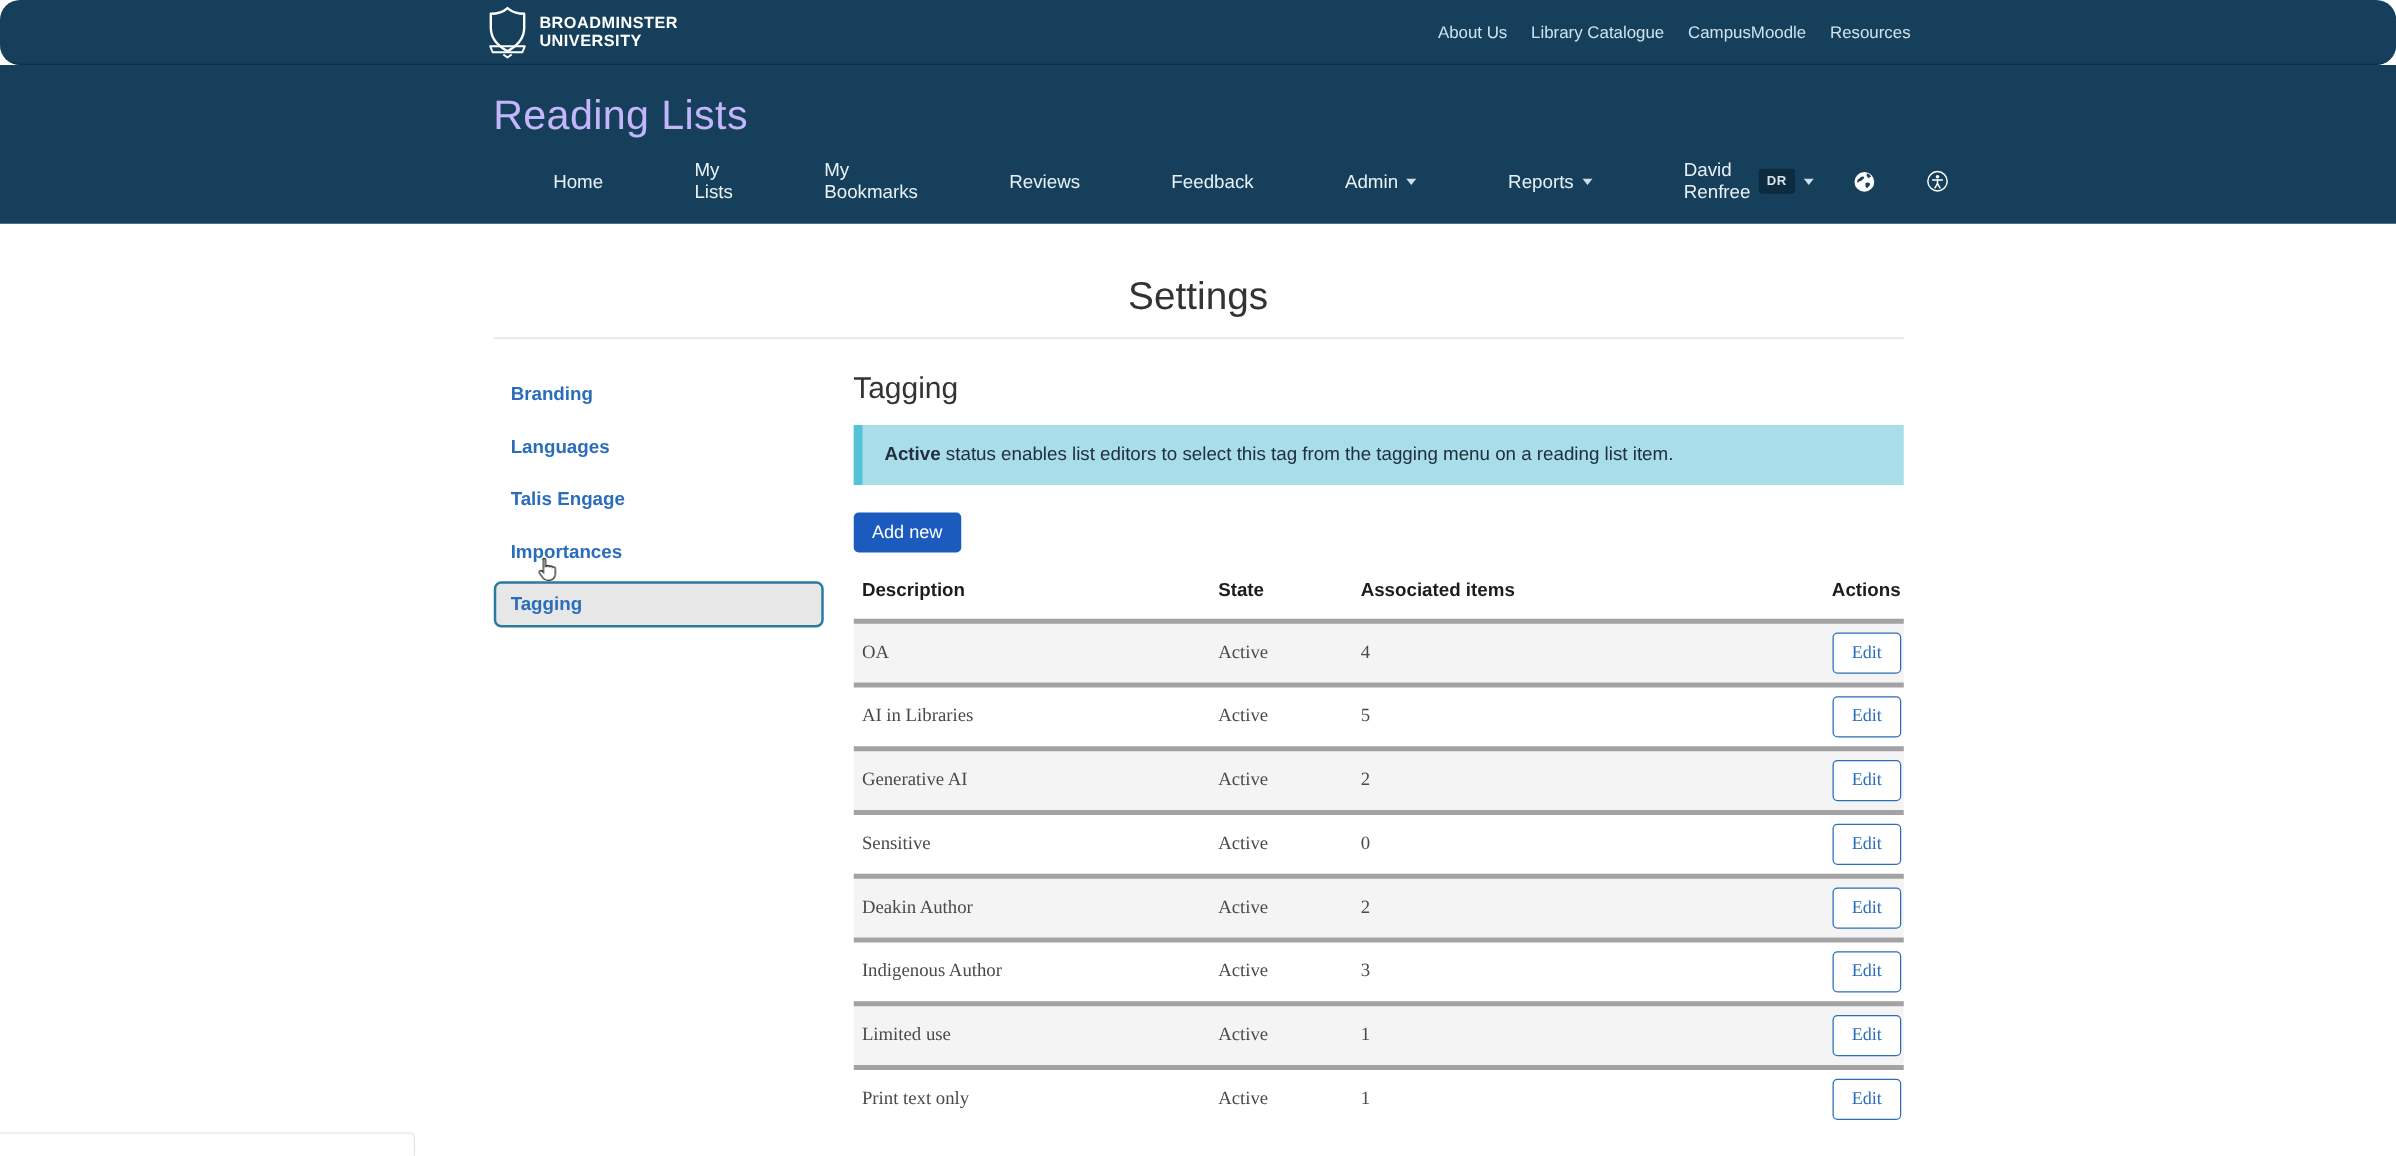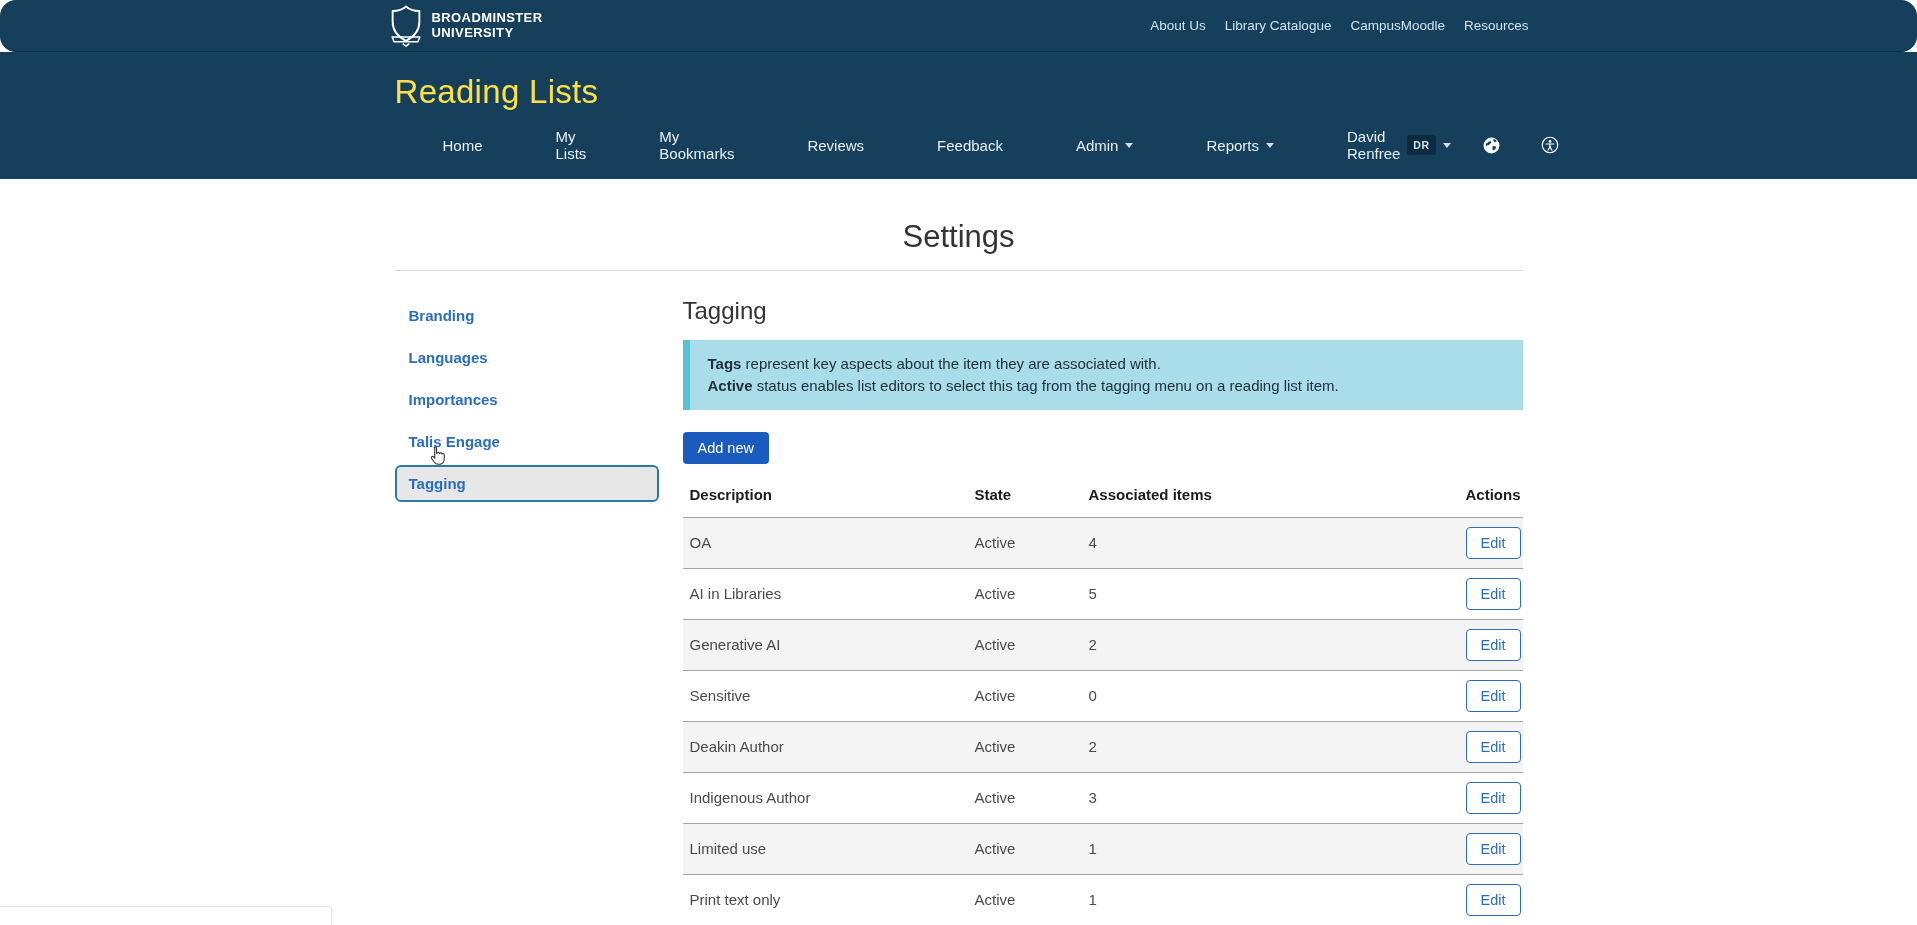--- a/index.html
+++ b/index.html
@@ -12,21 +12,21 @@
   
   .topbar { height:52px; background:#153f5a; border-bottom:1px solid #0e3147;border-radius:16px; }
   .topbar-inner { width:1140px; margin:0 auto; height:100%; display:flex; align-items:center; justify-content:space-between; }
   .brand { display:flex; align-items:center; gap:9px; }
   .brand-text { color:#fff; font-size:13px; font-weight:600; letter-spacing:.4px; line-height:1.12; text-transform:uppercase; }
   .util-links { display:flex; gap:19px; }
   .util-links a { color:#cfe3ef; font-size:13.5px; text-decoration:none; cursor:pointer; }
   
   .header { background:#153f5a; padding-top:21px; }
   .header-inner { width:1128px; margin:0 auto; }
-  .site-title { font-size:33px; font-weight:300; color:#fde047; margin-bottom:17px; letter-spacing:.3px; }
+  .site-title { font-size:33px; font-weight:300; color:#c4b5fd; margin-bottom:17px; letter-spacing:.3px; }
   .mainnav { display:flex; align-items:center; gap:25px; padding-bottom:17px; }
   .mainnav .nav-link { color:#e9f1f6; font-size:15px; text-decoration:none; display:flex; align-items:center; gap:7px; cursor:pointer;margin-left:48px; }
   .caret { width:0; height:0; border-left:4px solid transparent; border-right:4px solid transparent; border-top:5px solid #cfdfe9; }
   .user-badge { background:#0c2b3e; color:#d3e4ee; font-size:10.5px; font-weight:700; padding:4px 6px; border-radius:3px; letter-spacing:.5px; }
   .nav-icon { display:flex; align-items:center; cursor:pointer; }
   .nav-icon + .nav-icon { margin-left:3px; }
   
   .container { width:1128px; margin:0 auto; }
   .page-title { font-size:31px; font-weight:300; color:#333; margin-top:40px;text-align:center; }
   .rule { border:none; border-top:1px solid #dcdcdc; margin-top:15px; }
@@ -40,21 +40,21 @@
   .infobox { margin-top:15px; background:#a8dde9; border-left:7px solid #55c3d6; padding:13px 18px;
              font-size:15px; color:#20303c; line-height:1.45; }
   .infobox b { font-weight:700; }
   .btn-primary { margin-top:22px; background:#1b5bbe; color:#fff; font-size:14.5px; padding:8px 15px;
                  border:none; border-radius:4px; cursor:pointer; font-family:inherit; }
   
   .tag-table { margin-top:12px; }
   .thead, .trow { display:grid; grid-template-columns:292px 114px 372px 1fr; align-items:center; }
   .thead { font-weight:700; font-size:15px; color:#1c1c1c; padding:10px 0 14px; }
   .cell1 { padding-left:7px; }
-  .trow { height:51px; border-top:1px solid #a3a3a3; font-size:15px; color:#4a4a4a; }
+  .trow { height:51px; border-top:4px solid #a3a3a3; font-size:15px; color:#4a4a4a;font-family:Liberation Serif, serif; }
   .trow.alt { background:#f4f4f5; }
   .cell-actions { text-align:right; padding-right:2px; }
   .btn-edit { background:#fff; border:1px solid #2a6ebb; color:#2a6ebb; font-size:14.5px; padding:7px 14px;
               border-radius:4px; cursor:pointer; font-family:inherit; }
   
   .status-bubble { position:fixed; left:0; bottom:0; width:332px; height:19px; background:#fff;
                    border:1px solid #e4e4e4; border-left:none; border-bottom:none; border-top-right-radius:4px; }
   .cursor { position:fixed; left:426px; top:444px; width:22px; height:24px; pointer-events:none; }
 </style>
 </head>
@@ -140,30 +140,29 @@
 
 <div class="container">
   <div class="page-title">Settings</div>
   <hr class="rule">
 
   <div class="columns">
 
     <div class="sidebar">
       <a class="side-item">Branding</a>
       <a class="side-item">Languages</a>
+      <a class="side-item">Talis Engage</a>
       <a class="side-item">Importances</a>
-      <a class="side-item">Talis Engage</a>
       <a class="side-item selected">Tagging</a>
     </div>
 
     <div class="main-col">
       <div class="section-title">Tagging</div>
 
       <div class="infobox">
-        <div><b>Tags</b><span> represent key aspects about the item they are associated with.</span></div>
         <div><b>Active</b><span> status enables list editors to select this tag from the tagging menu on a reading list item.</span></div>
       </div>
 
       <button class="btn-primary">Add new</button>
 
       <div class="tag-table">
         <div class="thead">
           <div class="cell1">Description</div>
           <div>State</div>
           <div>Associated items</div>

